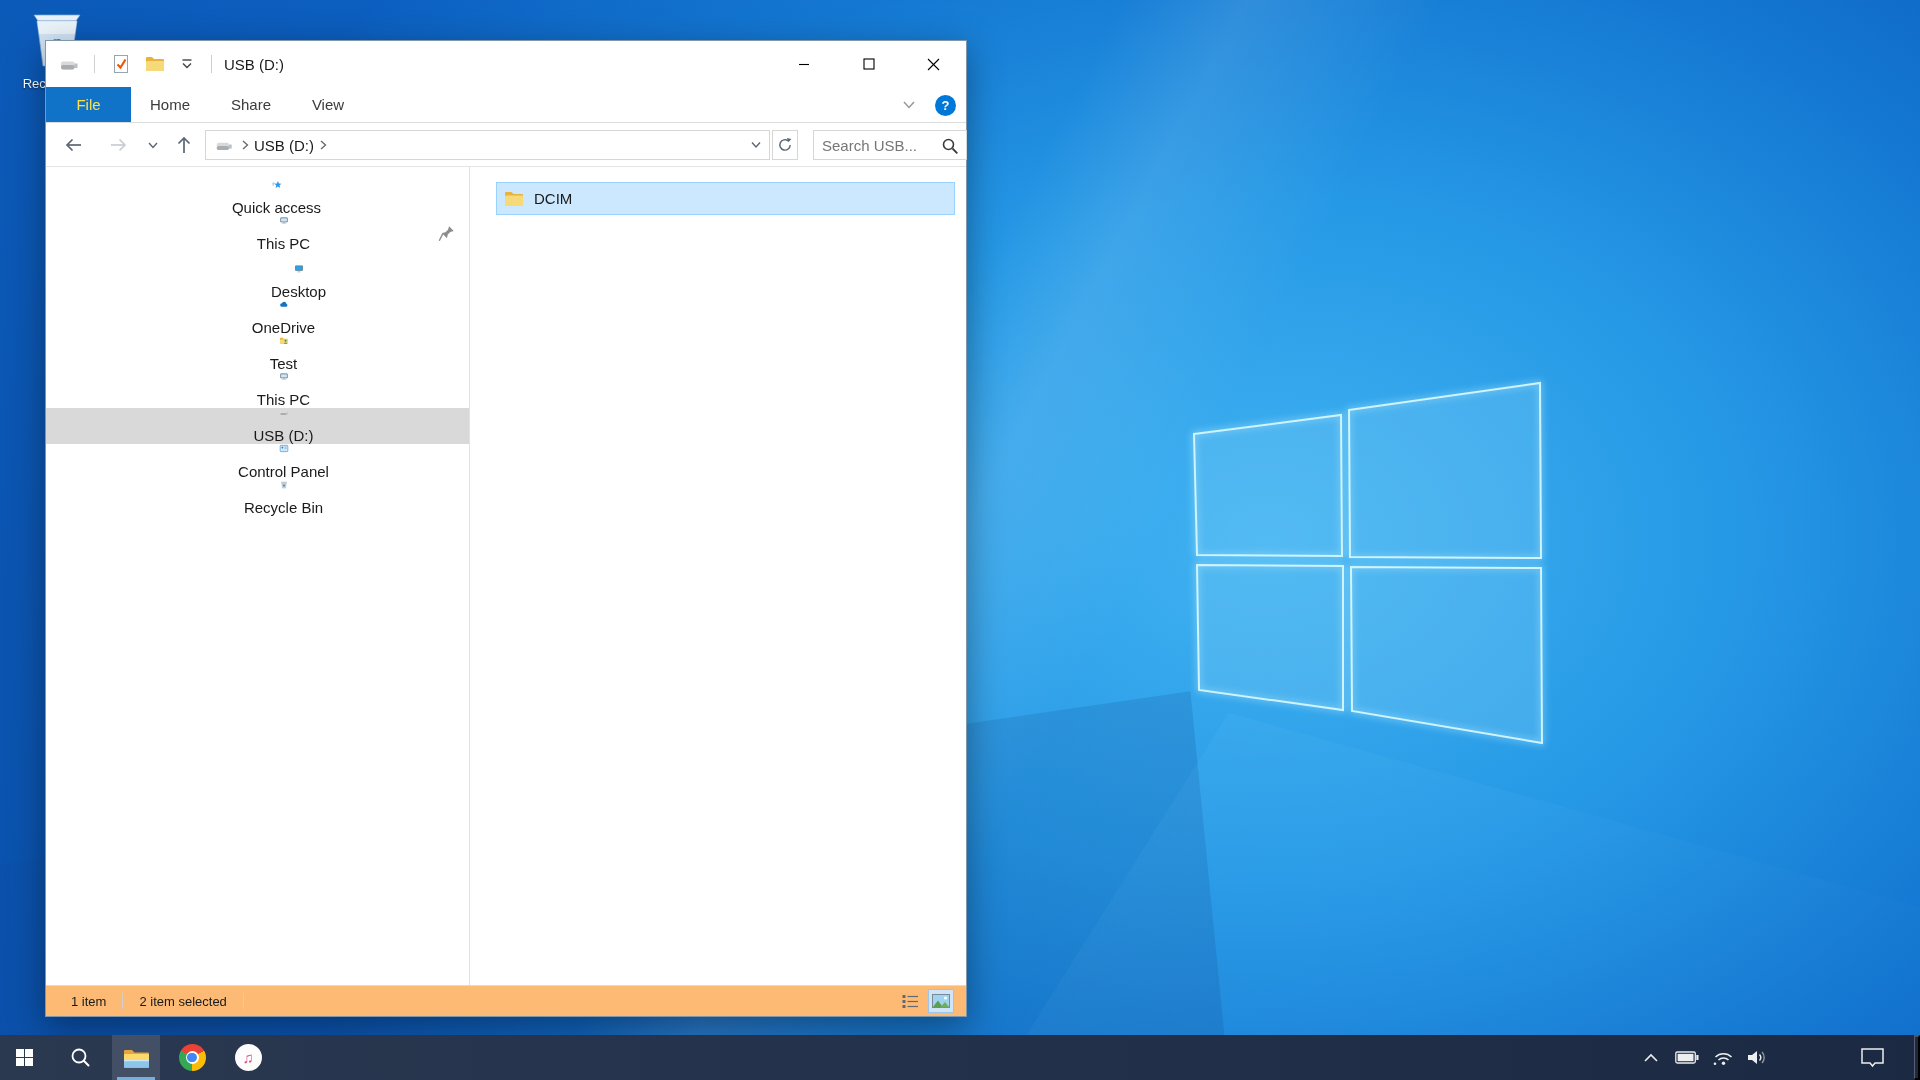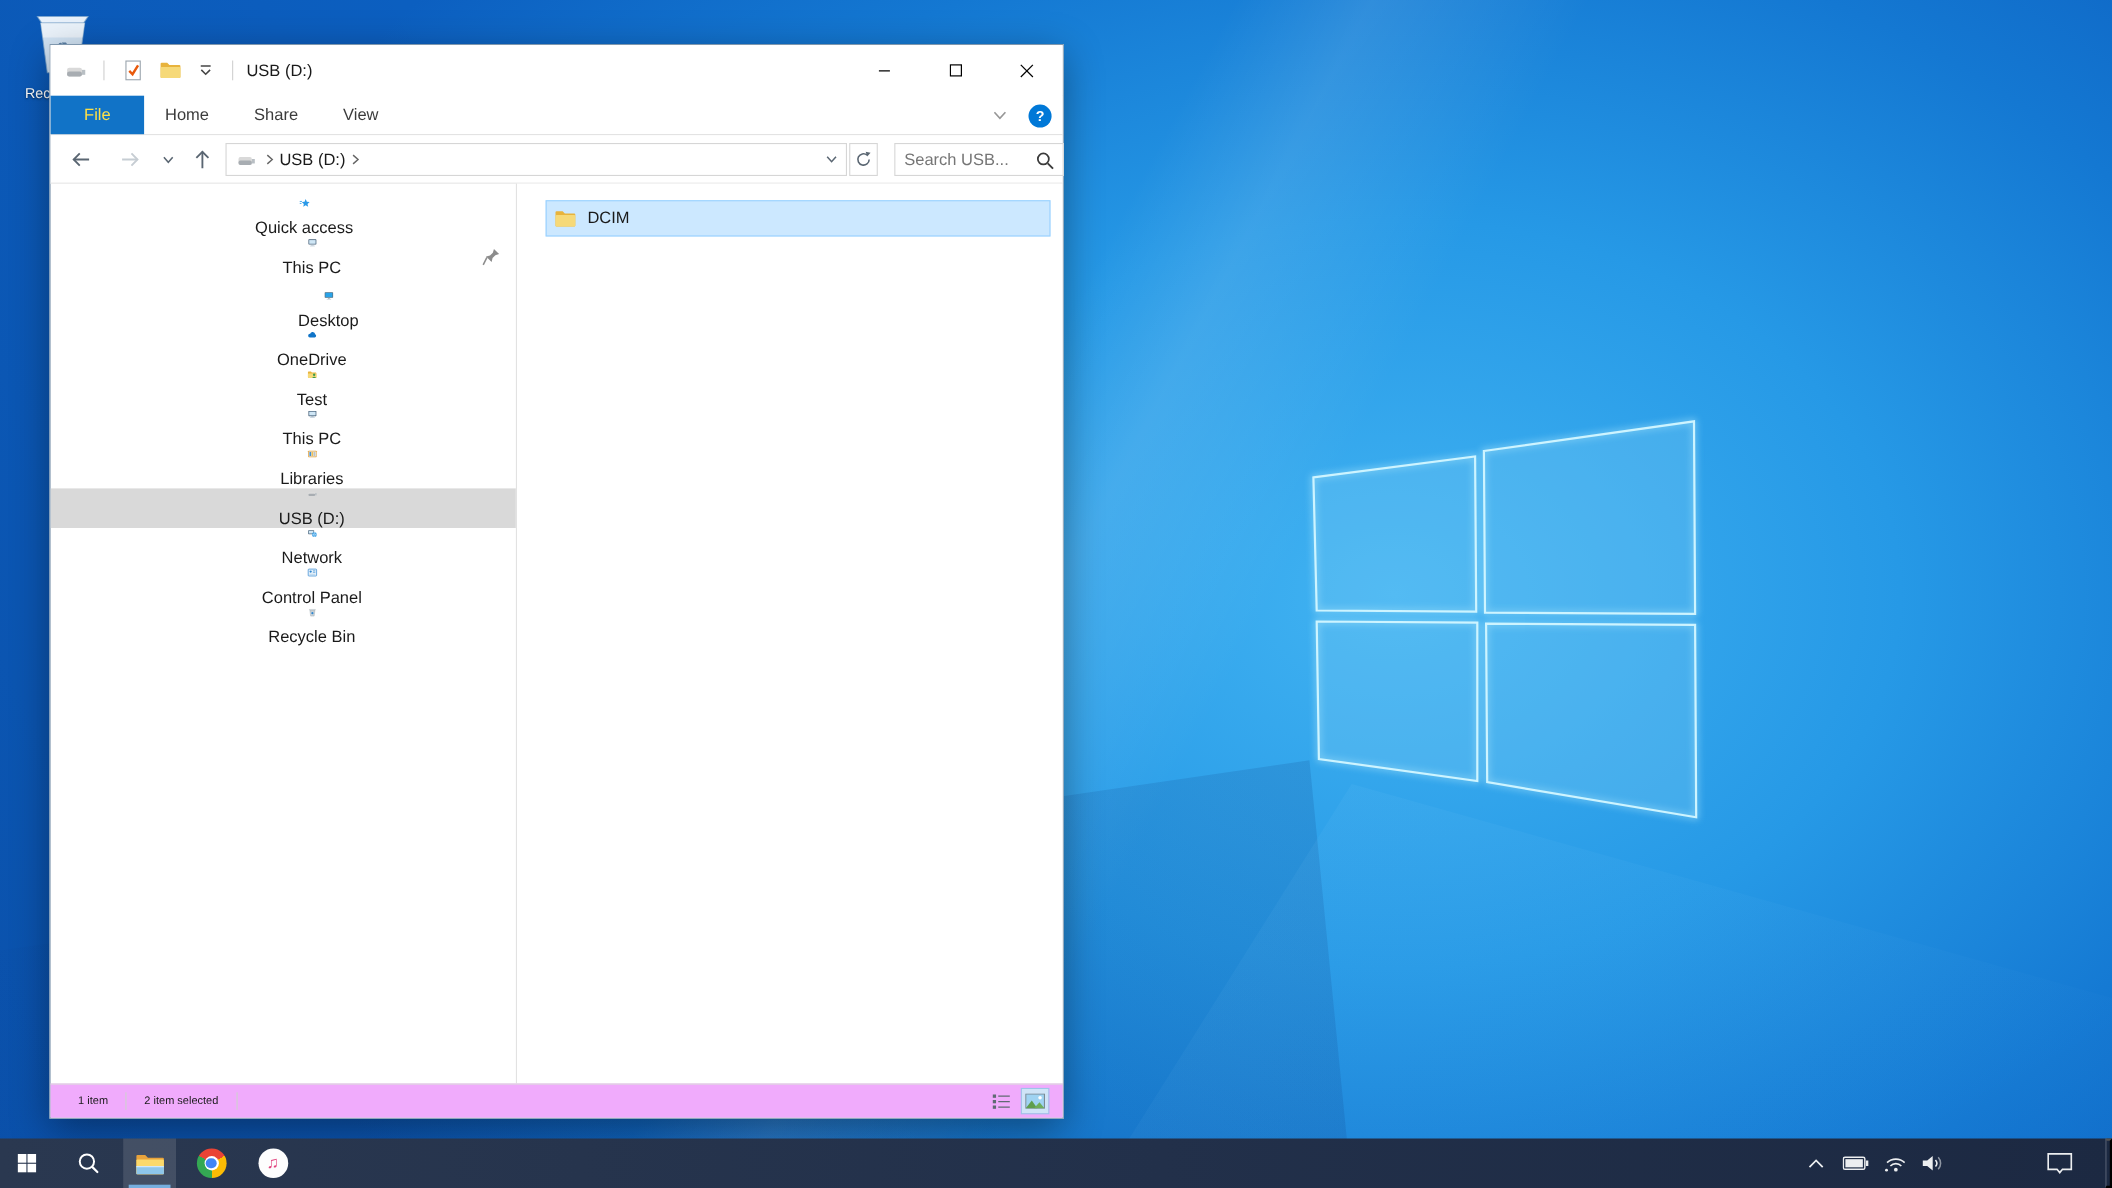--- a/index.html
+++ b/index.html
@@ -70,21 +70,21 @@
   .side-row.sel { background:#d9d9d9; }
   .side-row .lab { font-size:15px; color:#1a1a1a; }
   .pin { position:absolute; right:14px; top:9px; }
 
   .content { flex:1; position:relative; background:#fff; }
   .file-row { position:absolute; left:26px; top:15px; width:459px; height:33px;
     background:#cce8ff; border:1px solid #99d1ff; display:flex; align-items:center; gap:10px; padding-left:7px; }
   .file-row .fname { font-size:15px; color:#1a1a1a; }
 
   .statusbar { position:absolute; left:0; bottom:0; right:0; height:31px; border-top:1px solid #dcdcdc;
-    background:#f0abfc; display:flex; align-items:center; font-size:10px; color:#1a1a1a; }
+    background:#fdba74; display:flex; align-items:center; font-size:13px; color:#1a1a1a; }
   .statusbar .s1 { margin-left:25px; }
   .st-sep { width:1px; height:16px; background:#d0d0d0; margin:0 16px; }
   .view-btns { position:absolute; right:13px; top:4px; display:flex; gap:7px; }
   .view-btn { width:24px; height:22px; display:flex; align-items:center; justify-content:center; background:none; border:none; }
   .view-btn.active { background:#cfe4f7; outline:1px solid #9cc5e8; }
 
   
   .taskbar { position:absolute; left:0; bottom:0; width:1920px; height:45px;
     background:linear-gradient(90deg,#2a3850 0%, #22304a 55%, #1c2942 100%); z-index:10; }
   .tb-btn { position:absolute; top:0; width:48px; height:45px; display:flex; align-items:center; justify-content:center;
@@ -320,49 +320,30 @@
       <div class="side-row lvl1">
         <svg width="20" height="20" viewBox="0 0 20 20">
           <rect x="2" y="3.5" width="16" height="10.5" rx="1" fill="#46617a"></rect>
           <rect x="3.5" y="5" width="13" height="7.5" fill="#cfe6f5"></rect>
           <polygon points="8,14 12,14 13,16.2 7,16.2" fill="#9fb3c2"></polygon>
           <rect x="5" y="16.2" width="10" height="1.6" fill="#c3d2de"></rect>
           </svg>
         <span class="lab">This PC</span>
       </div>
 
-      <div class="side-row lvl1">
-        <svg width="20" height="20" viewBox="0 0 20 20">
-          <rect x="1.5" y="4" width="17" height="13" rx="1" fill="#e0a23f"></rect>
-          <rect x="3" y="5.5" width="14" height="10" fill="#f4f4f4"></rect>
-          <rect x="4" y="6.5" width="3.6" height="8" fill="#3f8fd6"></rect>
-          <rect x="8.2" y="6.5" width="3.6" height="8" fill="#f0c052"></rect>
-          <rect x="12.4" y="6.5" width="3.6" height="8" fill="#b8c4cc"></rect>
-          </svg>
-        <span class="lab">Libraries</span>
-      </div>
 
       <div class="side-row lvl1 sel">
         <svg width="20" height="20" viewBox="0 0 20 20">
           <rect x="15" y="9.5" width="3.5" height="4.5" fill="#b9bfc4"></rect>
           <rect x="2" y="7.5" width="13.5" height="8" rx="2" fill="#dcdcdc"></rect>
           <rect x="2" y="11" width="13.5" height="4.5" rx="2" fill="#a8adb2"></rect>
           </svg>
         <span class="lab">USB (D:)</span>
       </div>
 
-      <div class="side-row lvl1">
-        <svg width="20" height="20" viewBox="0 0 20 20">
-          <rect x="1.5" y="4.5" width="12" height="8" rx="1" fill="#46617a"></rect>
-          <rect x="2.8" y="5.8" width="9.4" height="5.4" fill="#cfe6f5"></rect>
-          <circle cx="14" cy="13.5" r="4.8" fill="#2e9be6"></circle>
-          <path d="M9.5,13.5 h9 M14,9 a7,7 0 0 1 0,9 M14,9 a7,7 0 0 0 0,9" fill="none" stroke="rgba(255,255,255,0.85)" stroke-width="0.9"></path>
-          </svg>
-        <span class="lab">Network</span>
-      </div>
 
       <div class="side-row lvl1">
         <svg width="20" height="20" viewBox="0 0 20 20">
           <rect x="1.5" y="3" width="17" height="14" rx="1.5" fill="#eaf4fc" stroke="#2e86d0" stroke-width="1.4"></rect>
           <circle cx="6.5" cy="8" r="2.3" fill="#2e86d0"></circle>
           <line x1="11" y1="6.5" x2="16" y2="6.5" stroke="#2e86d0" stroke-width="1.3"></line>
           <line x1="11" y1="9.5" x2="16" y2="9.5" stroke="#2e86d0" stroke-width="1.3"></line>
           <line x1="4" y1="13.5" x2="16" y2="13.5" stroke="#9cc3e2" stroke-width="1.3"></line>
           </svg>
         <span class="lab">Control Panel</span>

